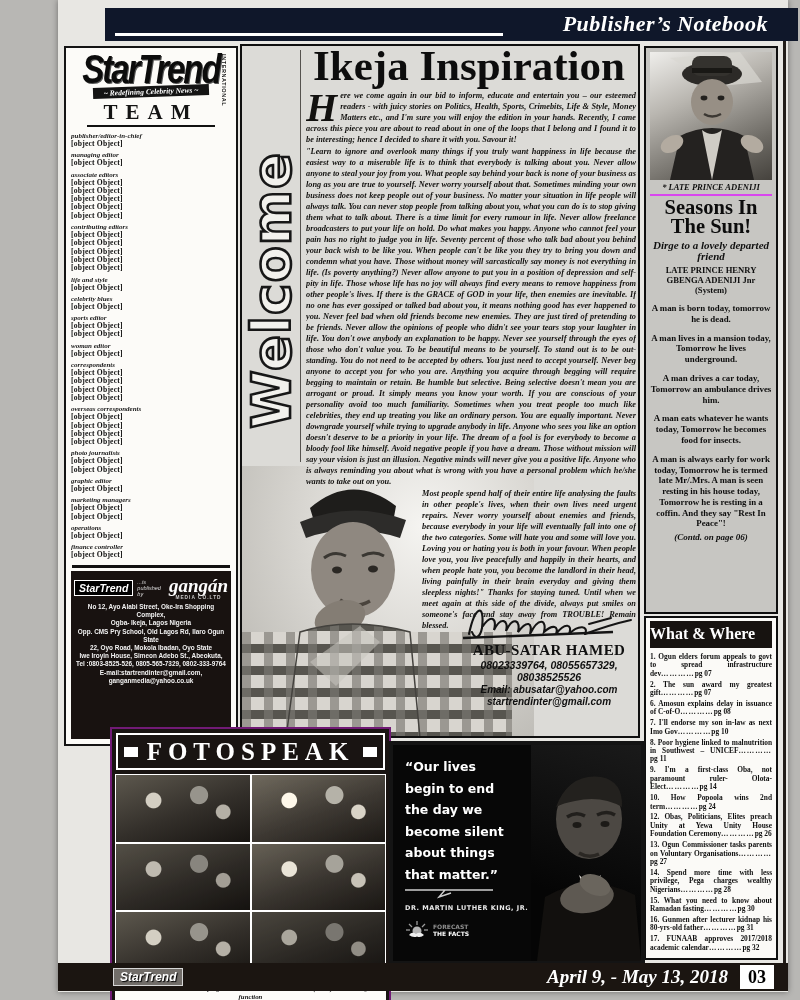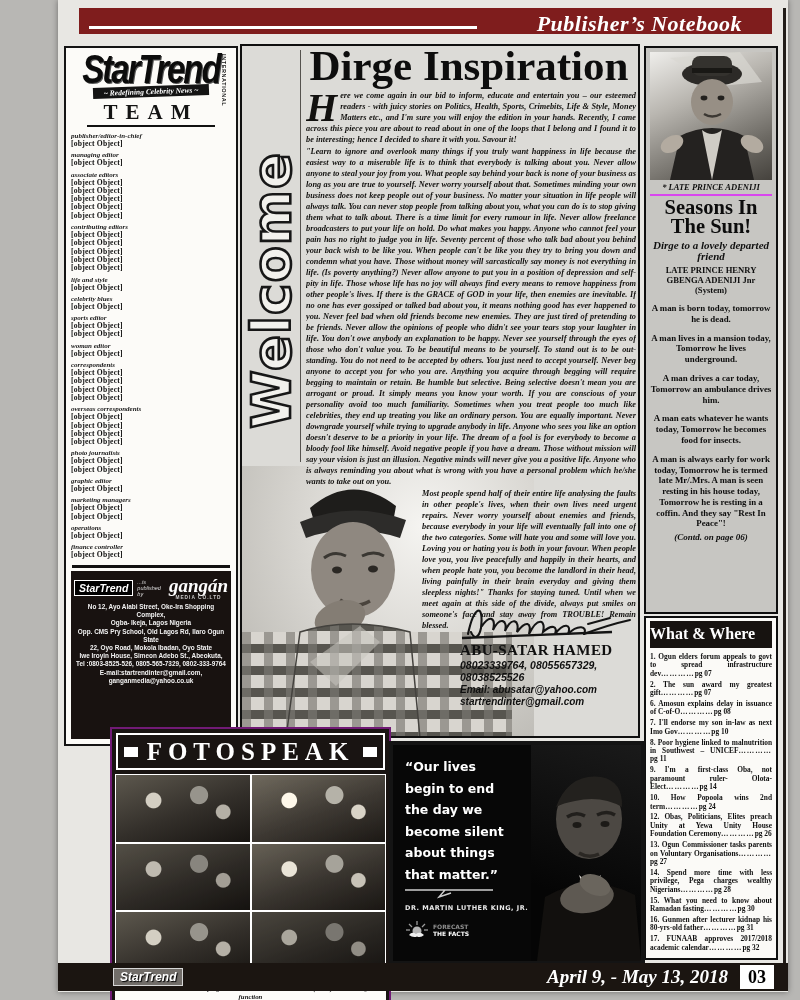--- a/index.html
+++ b/index.html
@@ -2,21 +2,21 @@
 <html><head>
 <meta charset="utf-8">
 <style>
   html,body{margin:0;padding:0}
   body{background:#b8b7b4;font-family:"Liberation Serif",serif;-webkit-font-smoothing:antialiased}
   #canvas{position:relative;width:800px;height:1000px;overflow:hidden;background:#b8b7b4}
   .page{position:absolute;left:58px;top:0;width:730px;height:992px;background:#e8e7e3;box-shadow:0 0 6px rgba(0,0,0,.4)}
   .edge-line{position:absolute;left:783px;top:8px;width:3px;height:982px;background:#211c18}
 
   
-  .topbar{position:absolute;left:79px;top:8px;width:693px;height:26px;background:#7f1d1d;box-sizing:border-box}
+  .topbar{position:absolute;left:105px;top:8px;width:693px;height:33px;background:#0f172a;box-sizing:border-box}
   .topbar .rule{position:absolute;left:10px;bottom:5px;width:388px;height:3px;background:#fff}
   .topbar .label{position:absolute;right:30px;top:3px;color:#fff;font:italic 700 22px "Liberation Serif",serif;letter-spacing:.5px}
 
   
   .sidebar{position:absolute;left:64px;top:46px;width:174px;height:700px;background:#fcfbf8;border:2px solid #141414;box-sizing:border-box;display:flex;flex-direction:column;padding:6px 5px 5px;overflow:hidden}
   .st-logo{position:relative;text-align:center;margin:0 8px 2px}
   .st-logo .word{display:inline-block;font:italic 900 33px/0.9 "Liberation Sans",sans-serif;letter-spacing:-2px;transform:scaleY(1.25);color:#0c0c0c;text-shadow:1px 1px 0 #555}
   .st-ribbon{background:#141414;color:#fff;font:italic 700 7.5px/9px "Liberation Serif",serif;margin:2px 14px 0;padding:1px 0;transform:rotate(-2deg)}
   .st-intl{position:absolute;right:-4px;top:0;writing-mode:vertical-rl;font:700 5.5px "Liberation Sans",sans-serif;letter-spacing:.6px;color:#111}
   .team-title{font:700 21px/1 "Liberation Serif",serif;letter-spacing:8px;text-align:center;border-bottom:2px solid #111;margin:3px 16px 5px;padding-bottom:2px;color:#141414}
@@ -38,21 +38,21 @@
   .article{position:absolute;left:240px;top:44px;width:400px;height:694px;background:#dcdbd7;border:2px solid #0f0f0f;box-sizing:border-box;overflow:hidden}
   .headline{position:absolute;left:58px;top:-3px;width:338px;text-align:center;font:700 43px/1.05 "Liberation Serif",serif;color:#0d0d0d;letter-spacing:0}
   .vline{position:absolute;left:58px;top:4px;width:1px;height:412px;background:#55524e}
   .welcome{position:absolute;left:0;top:10px;width:58px;height:468px;display:flex;align-items:center;justify-content:center}
   .welcome span{writing-mode:vertical-rl;transform:rotate(180deg);font:700 53px/1 "DejaVu Sans",sans-serif;color:#f2f1ed;-webkit-text-stroke:2.6px #171717;text-shadow:0 0 1px #171717;letter-spacing:1px}
   .pub-photo{position:absolute;left:-2px;top:420px;width:294px;height:272px;background:radial-gradient(ellipse at 62% 22%,#f5f4f1 0%,#d9d7d2 45%,#b3b1ab 100%)}
   .body-text{position:absolute;left:64px;top:44px;width:330px;height:560px;overflow:hidden;font:italic 700 8.3px/11px "Liberation Serif",serif;color:#12110f;text-align:justify}
   .body-text p{margin:0 0 1px}
   .dropcap{float:left;font:italic 700 40px/30px "Liberation Serif",serif;padding:3px 3px 0 0}
   .p3{padding-left:116px}
-  .sig-block{position:absolute;left:218px;top:552px;width:178px;color:#101010}
+  .sig-block{position:absolute;left:218px;top:552px;width:178px;text-align:center;color:#101010}
   .sig-name{font:700 15px/1.1 "Liberation Serif",serif;letter-spacing:.4px;margin-top:-4px}
   .sig-phones{font:italic 700 10.5px/12.5px "Liberation Sans",sans-serif}
   .sig-emails{font:italic 700 10px/12.5px "Liberation Sans",sans-serif}
 
   
   .memorial{position:absolute;left:644px;top:46px;width:134px;height:568px;background:#c7c6c2;border:2px solid #0f0f0f;box-sizing:border-box;text-align:center;padding:4px 4px 2px;overflow:hidden}
   .mem-photo{height:128px;position:relative;background:linear-gradient(155deg,#efeeeb 0%,#b9b6b0 35%,#6d6a64 75%,#45423d 100%);overflow:hidden}
   .mem-cap{font:italic 700 8.5px/10px "Liberation Serif",serif;border-bottom:2px solid #d946ef;padding:2px 0;margin-bottom:2px;color:#101010}
   .mem-head{font:700 20.5px/0.95 "Liberation Serif",serif;color:#0c0c0c;margin-top:1px}
   .mem-sub{font:italic 700 11px/11px "Liberation Serif",serif;margin-top:3px;color:#101010}
@@ -345,21 +345,21 @@
           <div>ganganmedia@yahoo.co.uk</div>
         </div>
     </div>
   </div>
 
   <div class="article">
     <div class="welcome">
       <span>Welcome</span>
     </div>
     <div class="vline"></div>
-    <div class="headline">Dirge Inspiration</div>
+    <div class="headline">Ikeja Inspiration</div>
 
     <div class="pub-photo">
       <svg width="294" height="272" viewBox="0 0 294 272">
         <defs>
           <pattern id="plaid" width="22" height="22" patternUnits="userSpaceOnUse">
             <rect width="22" height="22" fill="#d8d5cf"></rect>
             <rect width="22" height="9" y="2" fill="#57554f"></rect>
             <rect width="9" height="22" x="2" fill="#7b7872" opacity=".65"></rect>
           </pattern>
         </defs>

